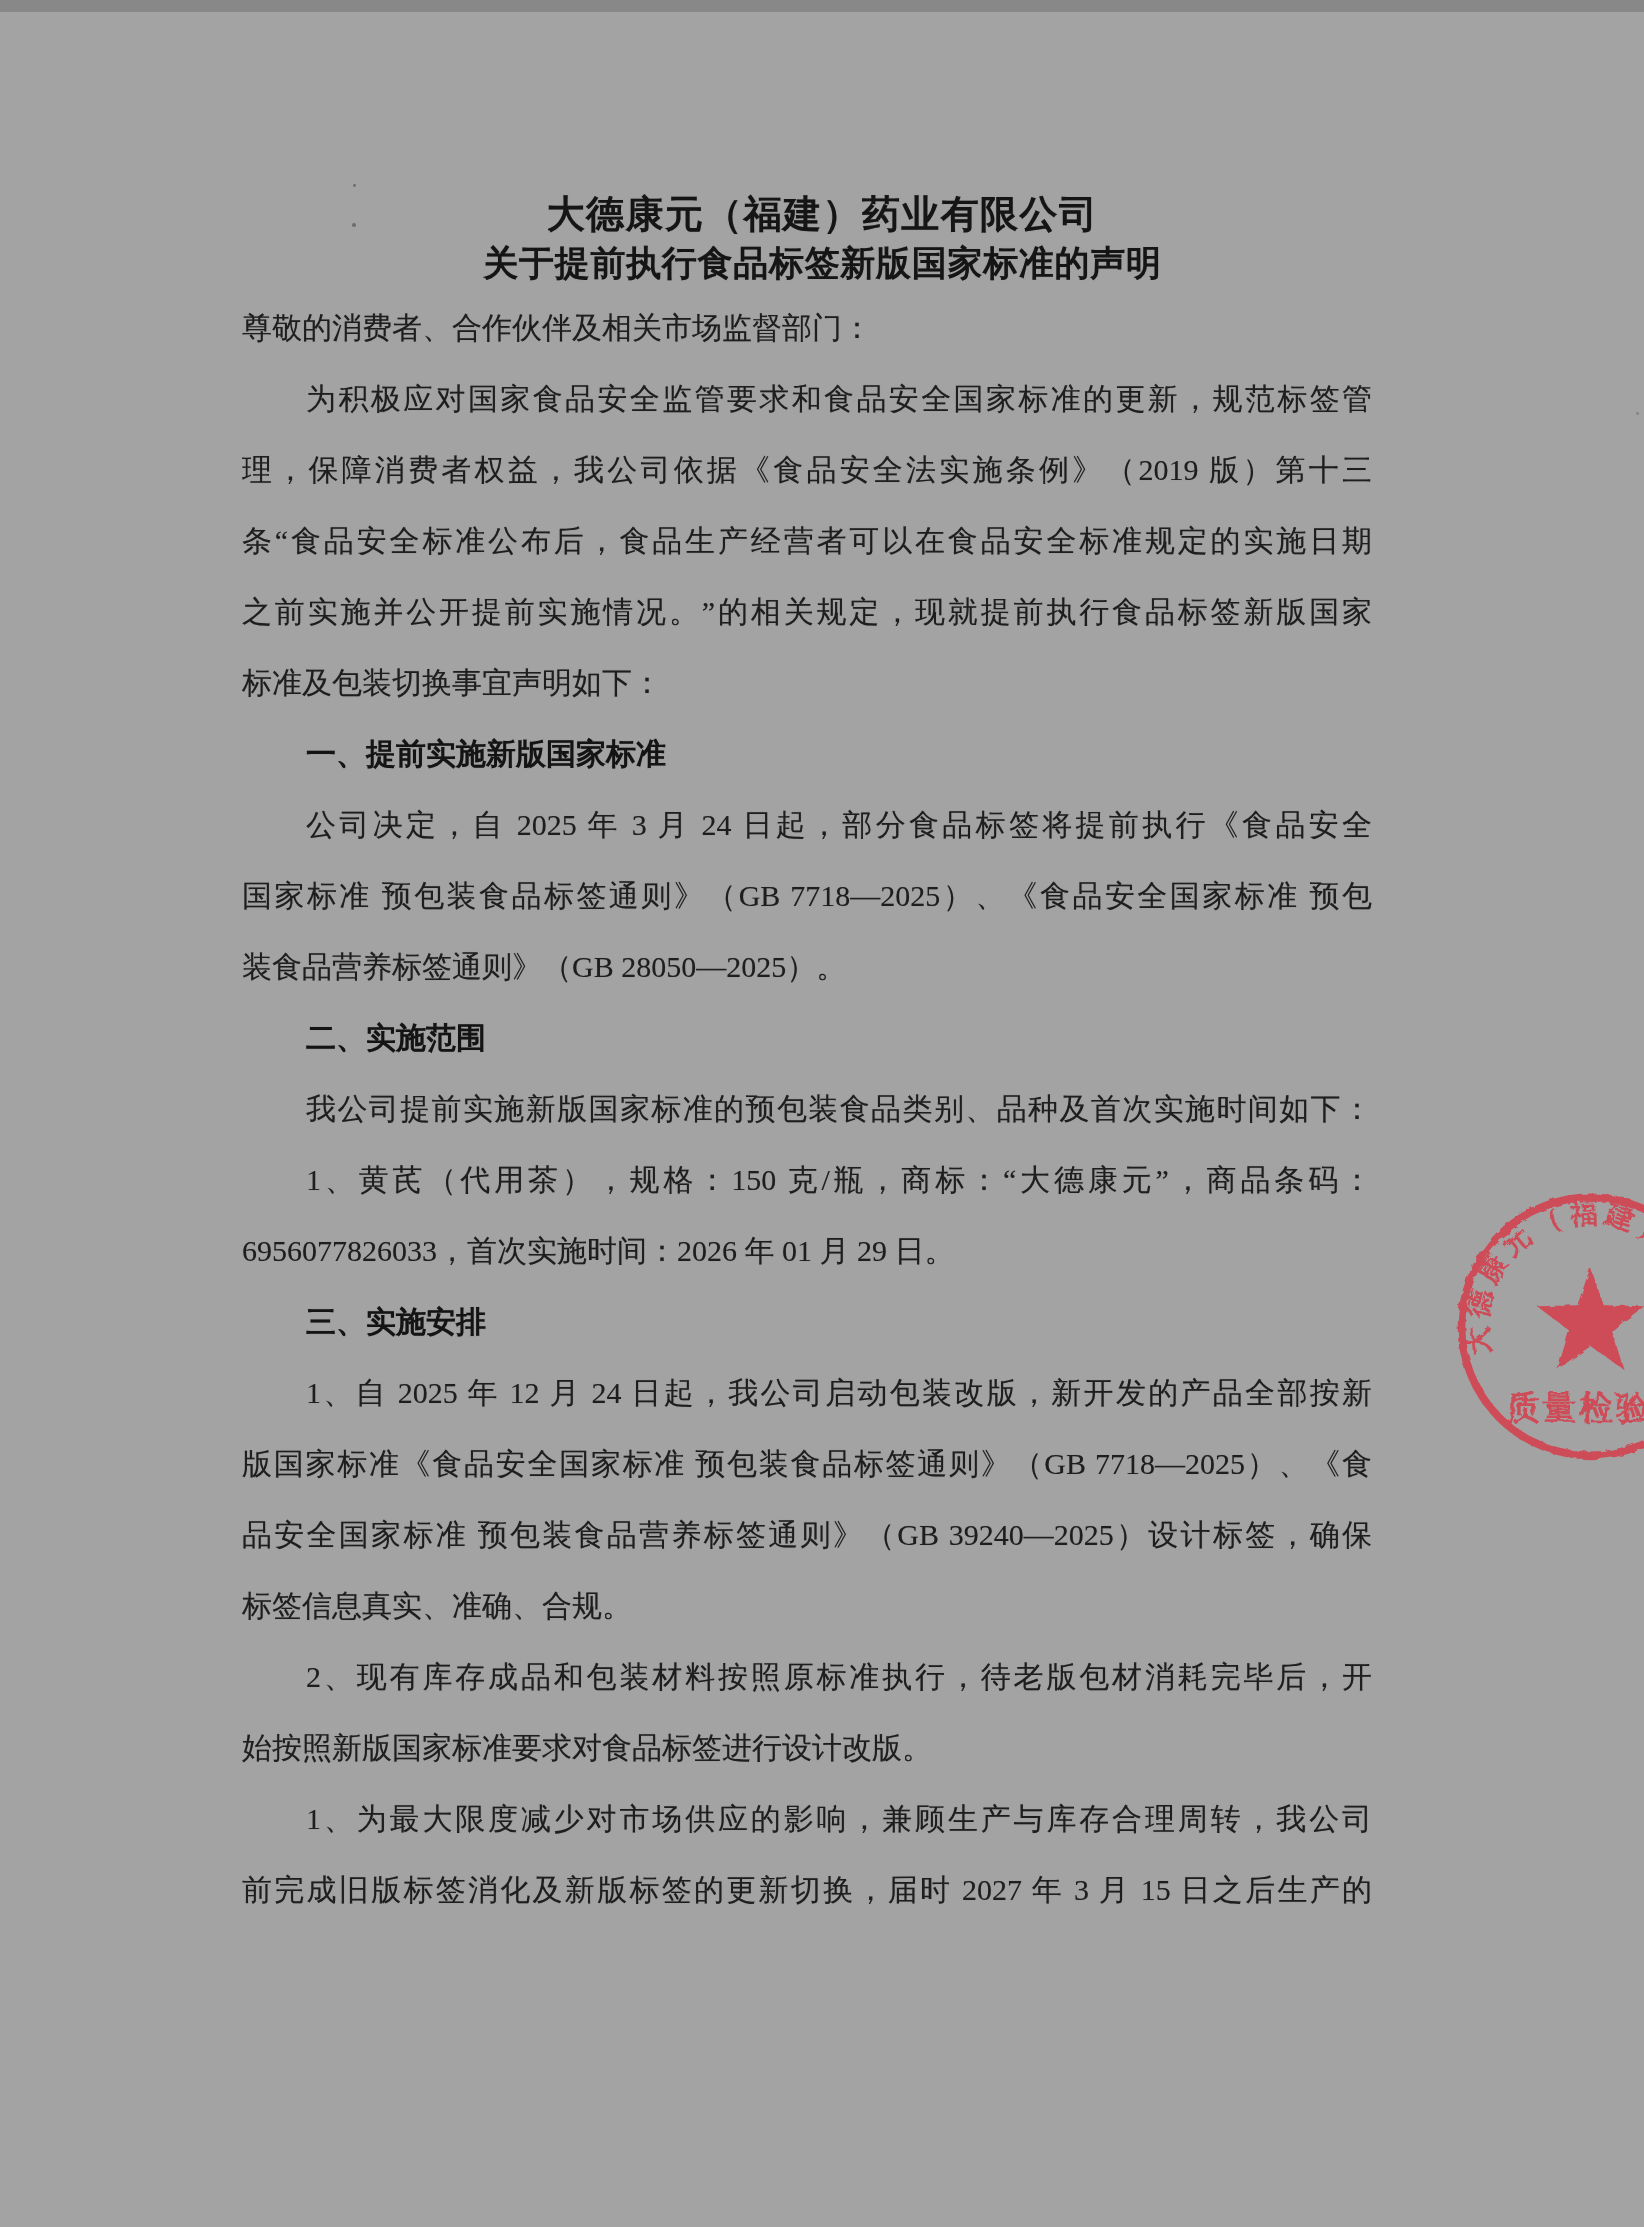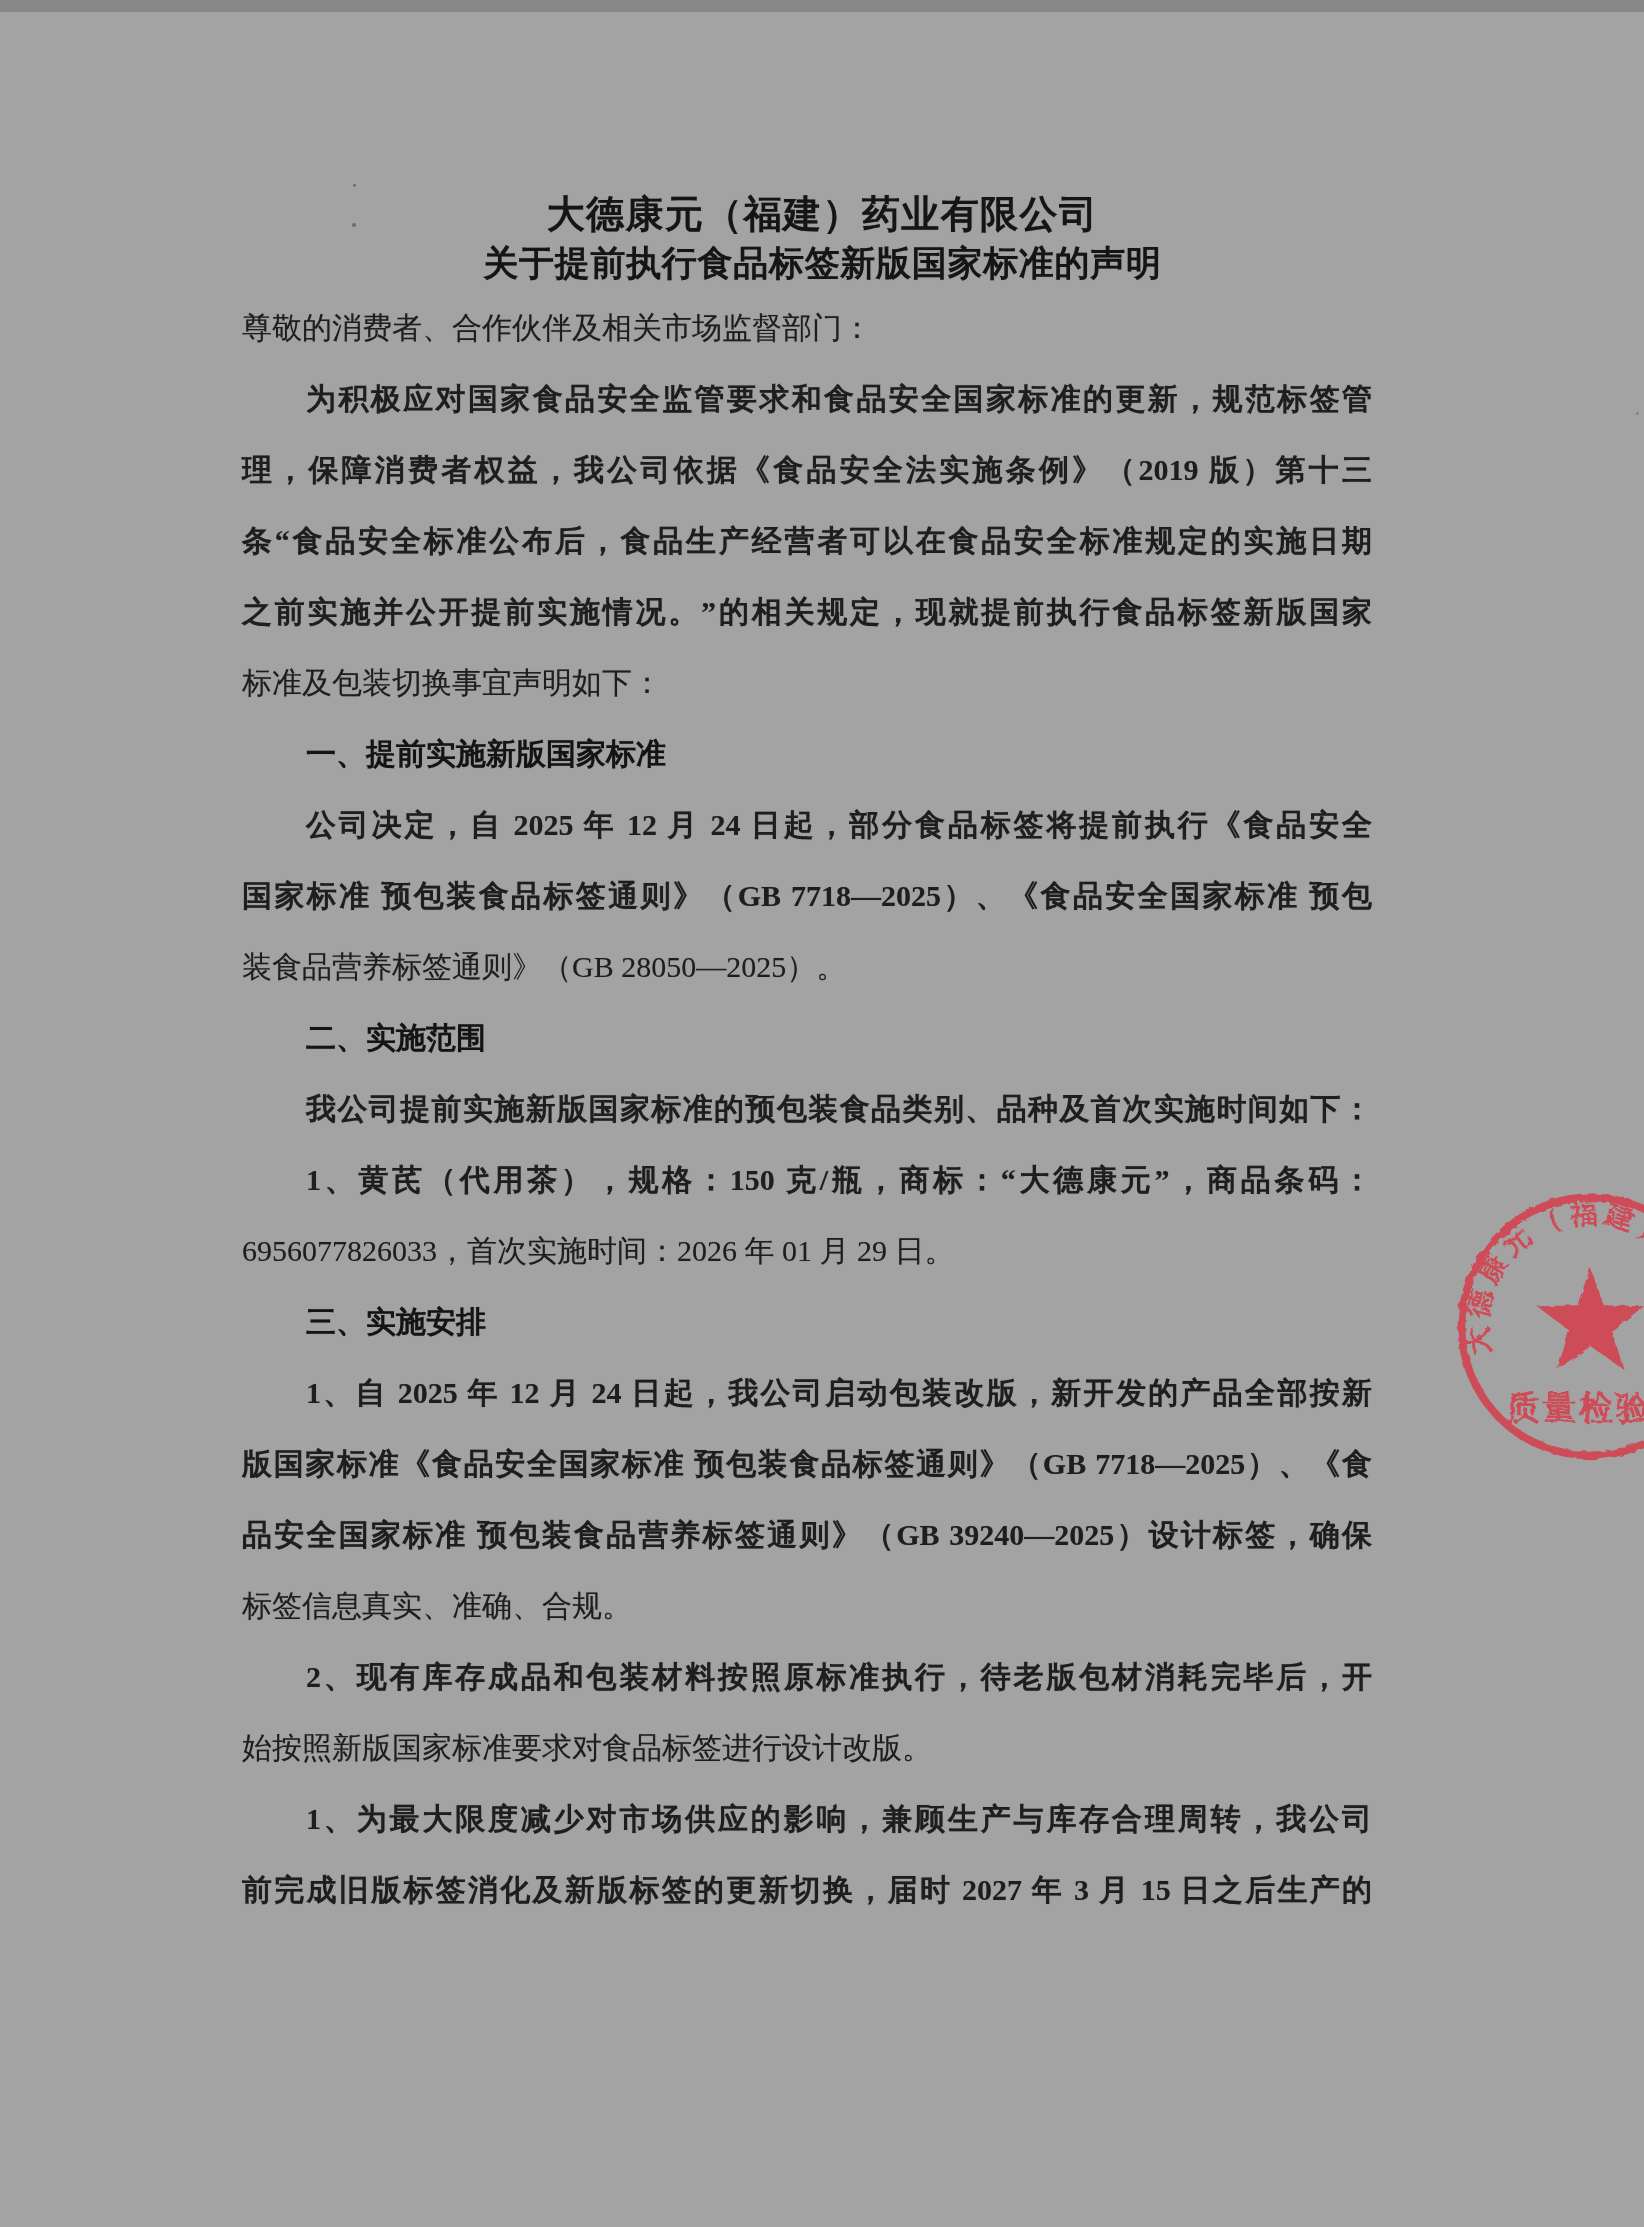--- a/index.html
+++ b/index.html
@@ -19,21 +19,21 @@
     white-space:nowrap;
   }
   .title-1{top:178px;font-size:38px;line-height:49px;letter-spacing:1.4px;}
   .title-2{top:227px;font-size:35px;line-height:49px;letter-spacing:0.7px;}
   .body{
     position:absolute;left:242px;top:280px;width:1130px;
     font-size:30px;line-height:71px;
     text-shadow:0 0 0.7px rgba(40,40,40,.4);
   }
   .ln{height:71px;white-space:nowrap;}
-  .ln.fill{white-space:normal;text-align:justify;text-align-last:justify;font-weight:bold;}
+  .ln.fill{white-space:normal;text-align:justify;text-align-last:justify;}
   .ln.ind{padding-left:64px;}
   .ln.ind.fill{padding-left:64px;width:1066px;}
   .ln.bold{font-weight:700;color:#141414;}
   .speck{position:absolute;background:#6f6f6f;border-radius:50%;}
   .speck.s1{left:353px;top:172px;width:2.8px;height:2.8px;}
   .speck.s2{left:352px;top:211px;width:3.5px;height:3.5px;}
   .speck.s3{left:1636px;top:400px;width:2.8px;height:2.8px;opacity:.6;}
   .stamp{position:absolute;left:1446px;top:1138px;}
 </style>
 </head>
@@ -45,21 +45,21 @@
   <div class="title title-2">关于提前执行食品标签新版国家标准的声明</div>
 
   <div class="body">
     <div class="ln">尊敬的消费者、合作伙伴及相关市场监督部门：</div>
     <div class="ln ind fill">为积极应对国家食品安全监管要求和食品安全国家标准的更新，规范标签管</div>
     <div class="ln fill">理，保障消费者权益，我公司依据《食品安全法实施条例》（2019 版）第十三</div>
     <div class="ln fill">条“食品安全标准公布后，食品生产经营者可以在食品安全标准规定的实施日期</div>
     <div class="ln fill">之前实施并公开提前实施情况。”的相关规定，现就提前执行食品标签新版国家</div>
     <div class="ln">标准及包装切换事宜声明如下：</div>
     <div class="ln ind bold">一、提前实施新版国家标准</div>
-    <div class="ln ind fill">公司决定，自 2025 年 12 月 24 日起，部分食品标签将提前执行《食品安全</div>
+    <div class="ln ind fill">公司决定，自 2025 年 3 月 24 日起，部分食品标签将提前执行《食品安全</div>
     <div class="ln fill">国家标准 预包装食品标签通则》（GB 7718—2025）、《食品安全国家标准 预包</div>
     <div class="ln">装食品营养标签通则》（GB 28050—2025）。</div>
     <div class="ln ind bold">二、实施范围</div>
     <div class="ln ind fill">我公司提前实施新版国家标准的预包装食品类别、品种及首次实施时间如下：</div>
     <div class="ln ind fill">1、黄芪（代用茶），规格：150 克/瓶，商标：“大德康元”，商品条码：</div>
     <div class="ln">6956077826033，首次实施时间：2026 年 01 月 29 日。</div>
     <div class="ln ind bold">三、实施安排</div>
     <div class="ln ind fill">1、自 2025 年 12 月 24 日起，我公司启动包装改版，新开发的产品全部按新</div>
     <div class="ln fill">版国家标准《食品安全国家标准 预包装食品标签通则》（GB 7718—2025）、《食</div>
     <div class="ln fill">品安全国家标准 预包装食品营养标签通则》（GB 39240—2025）设计标签，确保</div>

